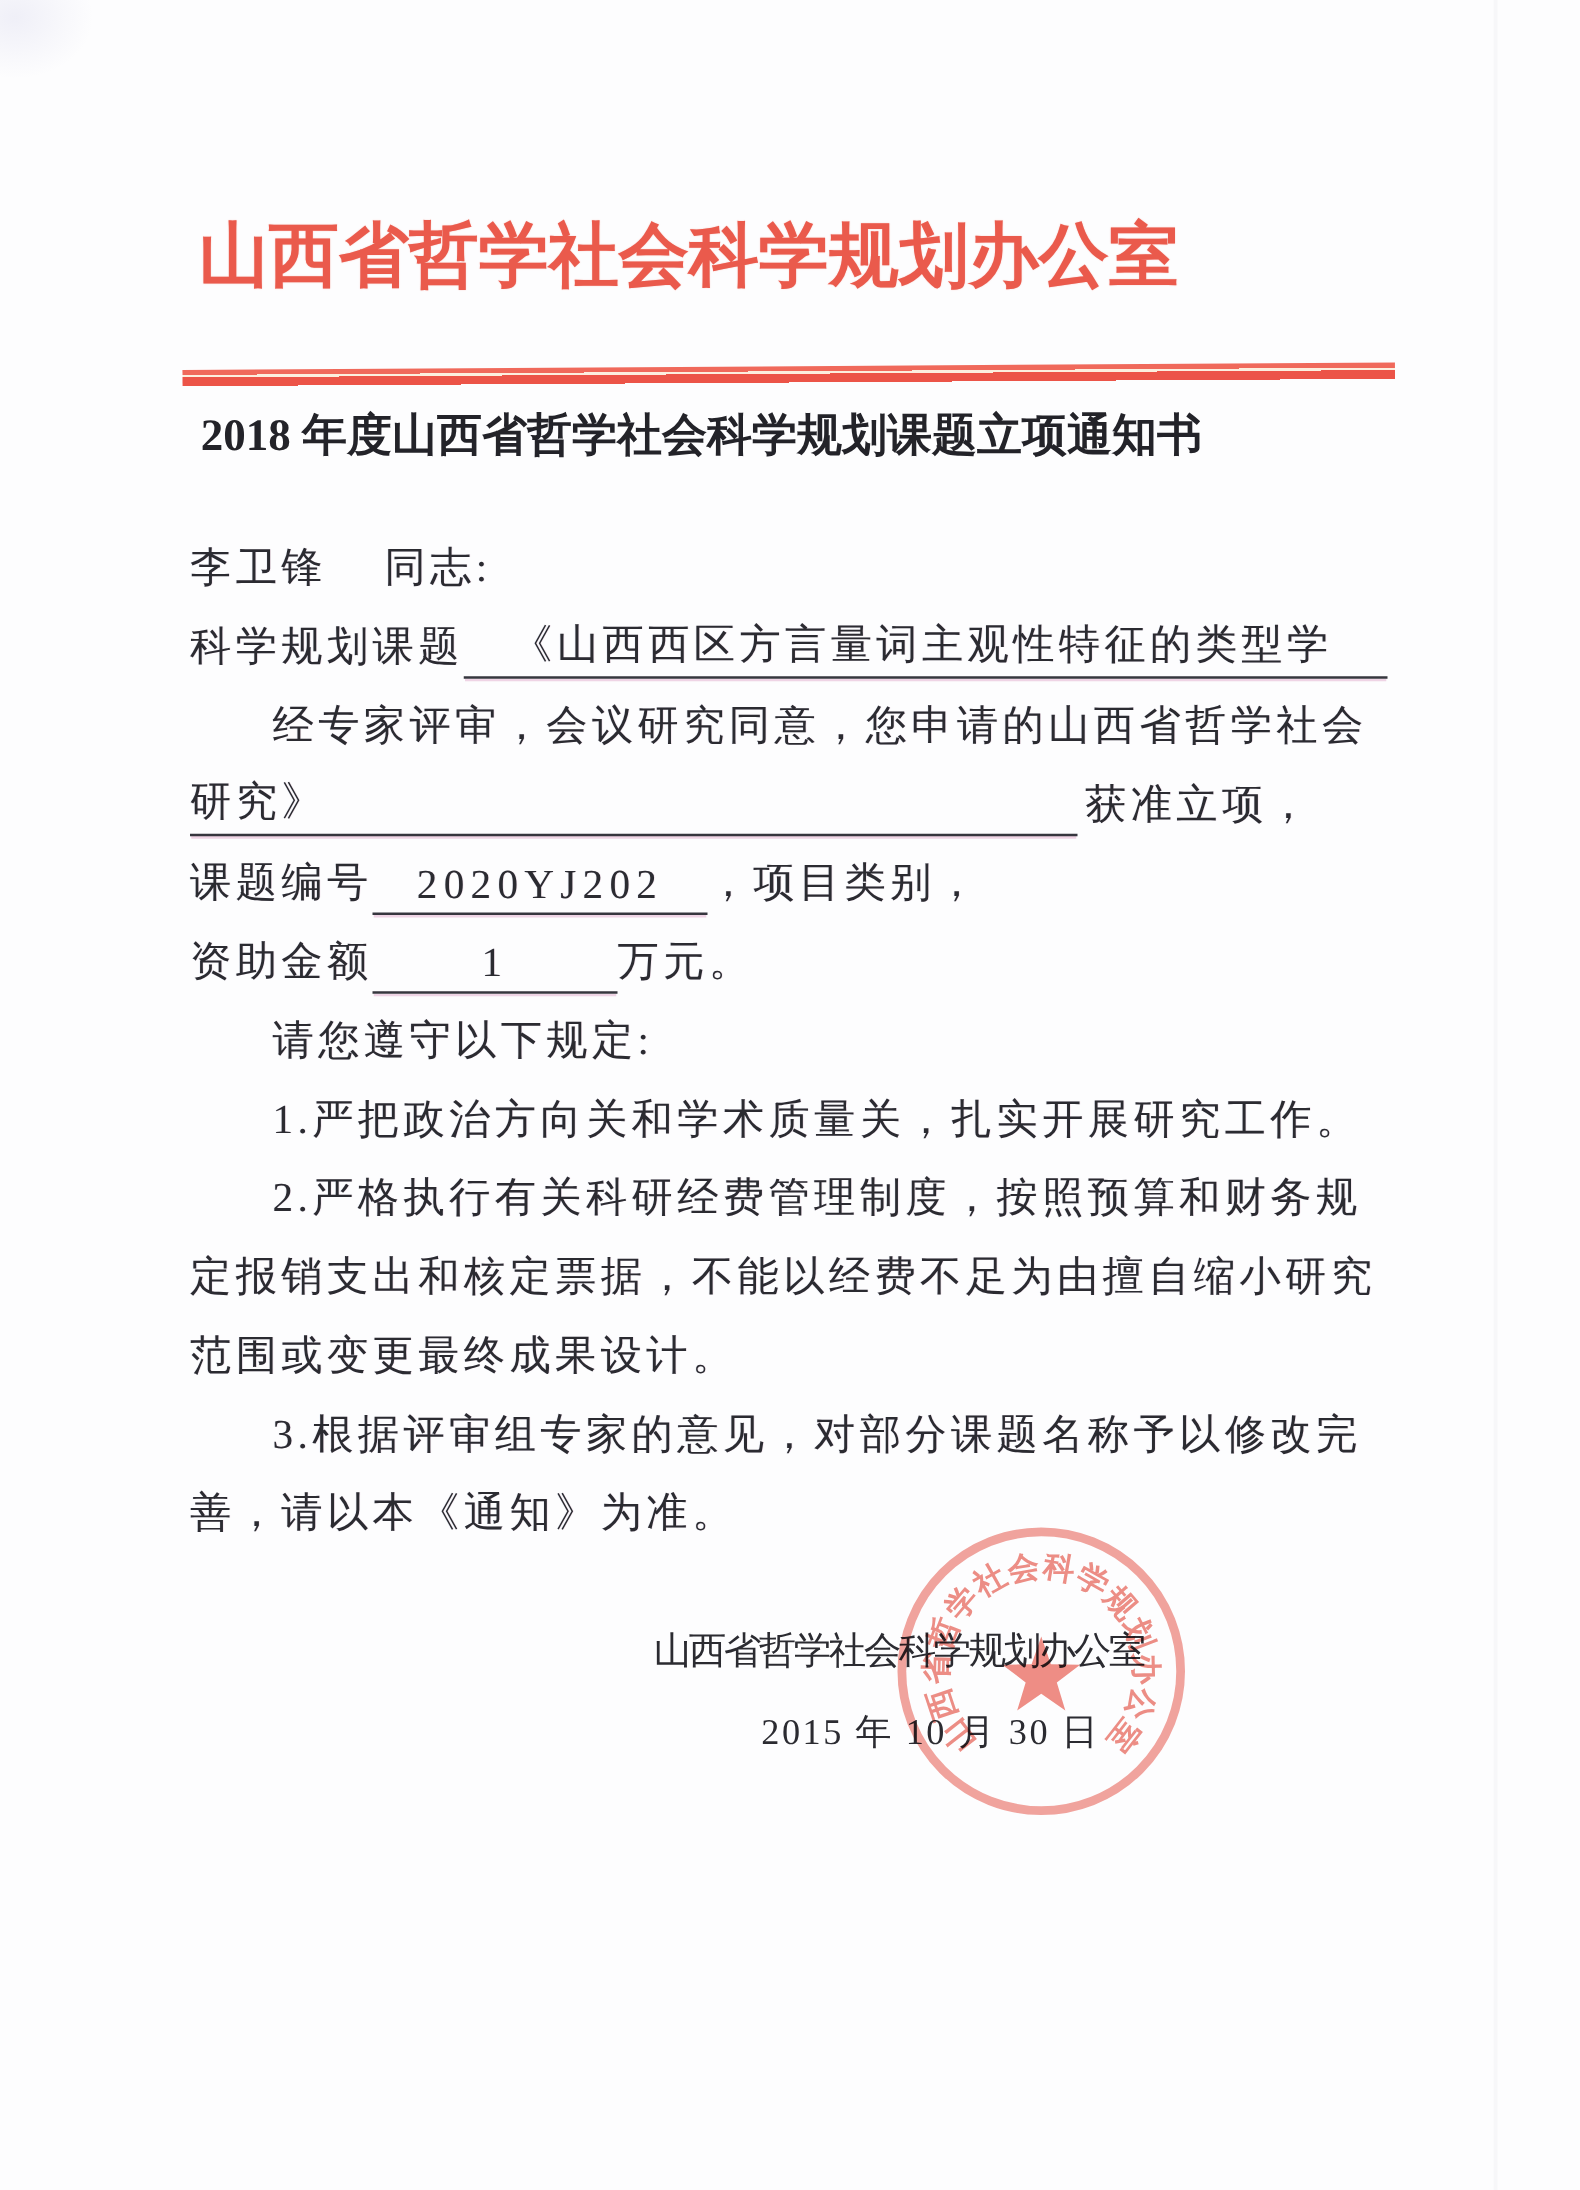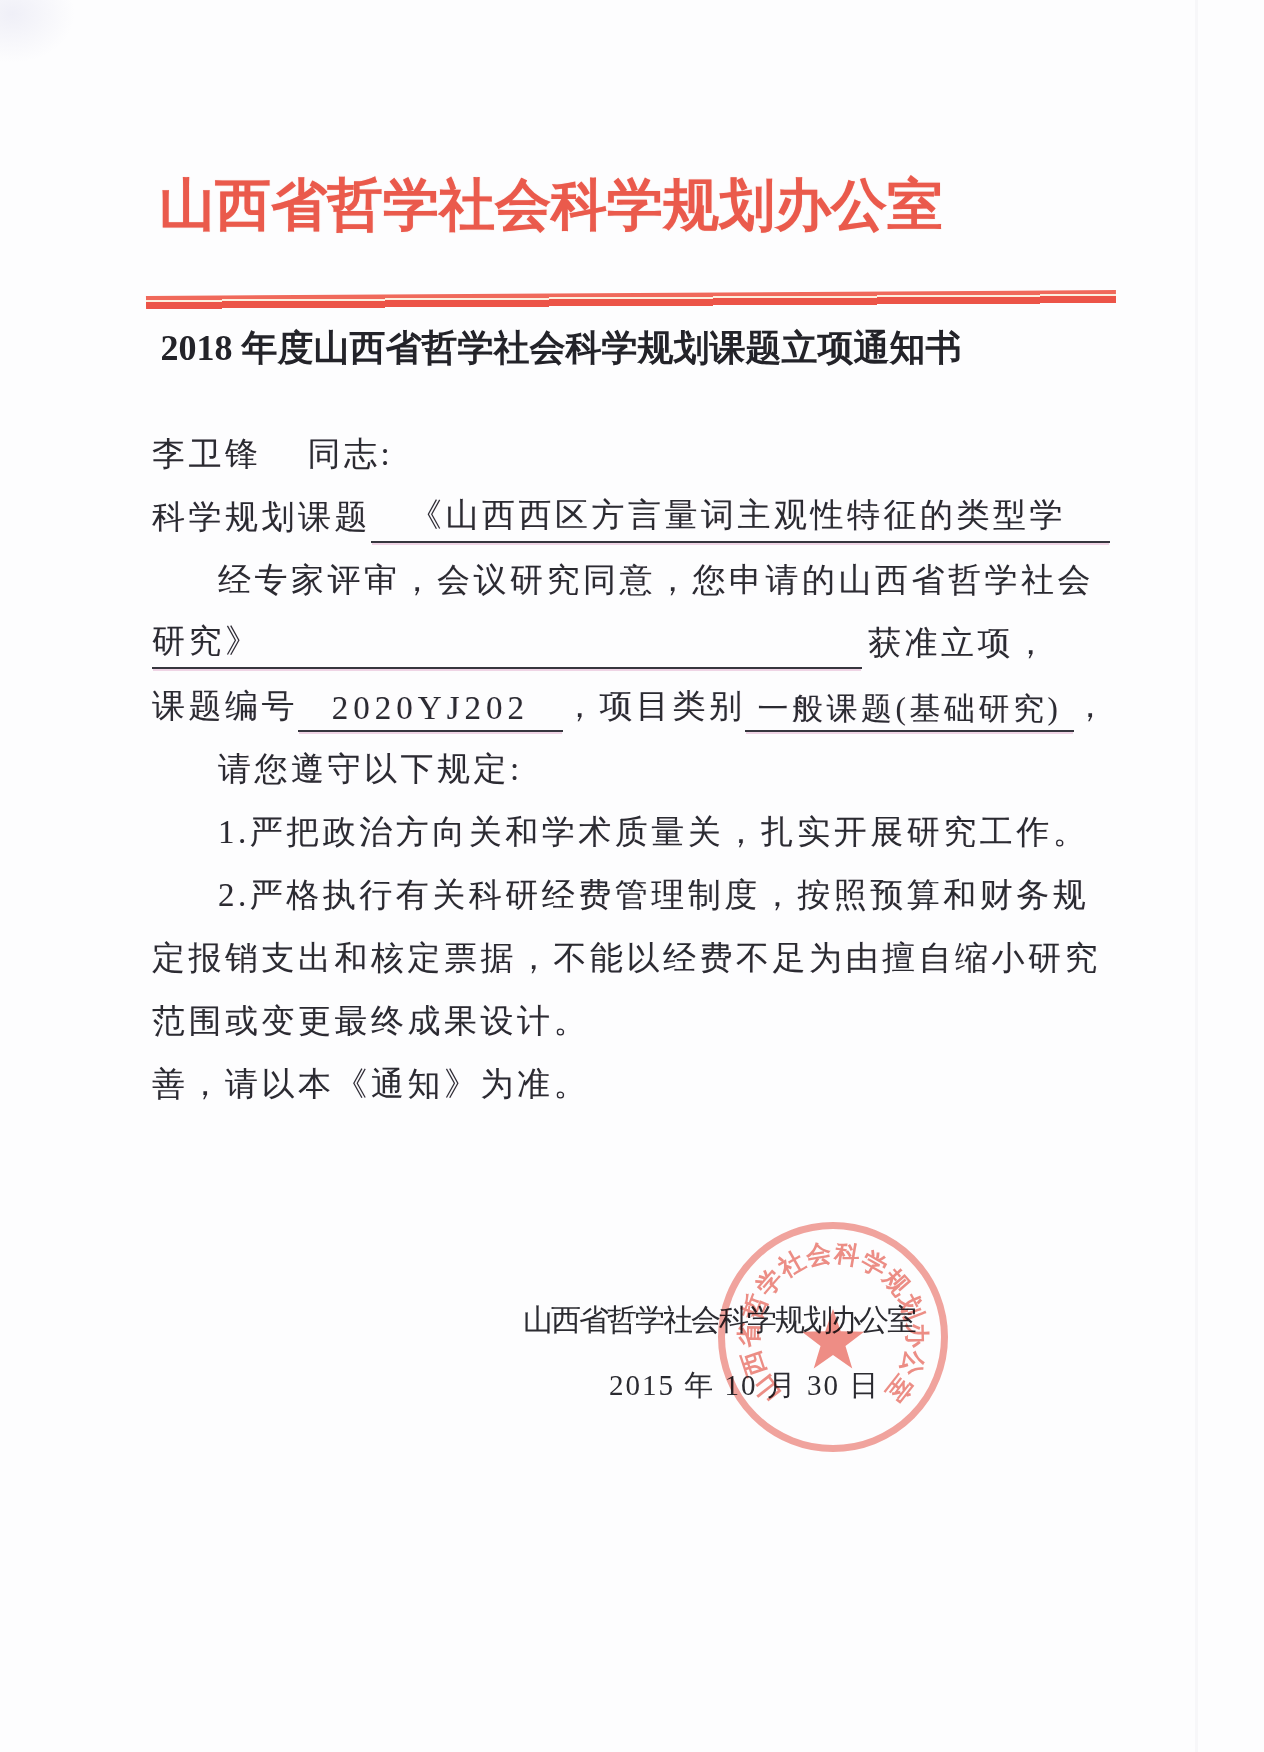--- a/index.html
+++ b/index.html
@@ -161,33 +161,38 @@
           <span>研究》</span>
         </span>
         <span style="margin-left:6px;">获准立项，</span>
       </div>
 
       <div class="line">
         <span>课题编号</span>
         <span class="u center code" style="width:268px;">2020YJ202</span>
         <span>，</span>
         <span>项目类别</span>
-        <span class="u center" style="min-width:300px;padding:0 14px;font-size:31px;">一般课题(基础研究)</span>
         <span>，</span>
       </div>
 
+      <div class="line">
+        <span>资助金额</span>
+        <span class="u center code" style="width:196px;">1</span>
+        <span>万元。</span>
+      </div>
 
       <div class="line indent">请您遵守以下规定:</div>
 
       <div class="line indent">1.严把政治方向关和学术质量关，扎实开展研究工作。</div>
 
       <div class="line indent">2.严格执行有关科研经费管理制度，按照预算和财务规</div>
       <div class="line">定报销支出和核定票据，不能以经费不足为由擅自缩小研究</div>
       <div class="line">范围或变更最终成果设计。</div>
 
+      <div class="line indent">3.根据评审组专家的意见，对部分课题名称予以修改完</div>
       <div class="line">善，请以本《通知》为准。</div>
 
     </div>
   </div>
 
   <div class="sig-org">山西省哲学社会科学规划办公室</div>
   <div class="sig-date">2015 年 10 月 30 日</div>
 
   <div class="stamp">
     <svg class="stamp-star" viewBox="0 0 100 100" aria-hidden="true">

